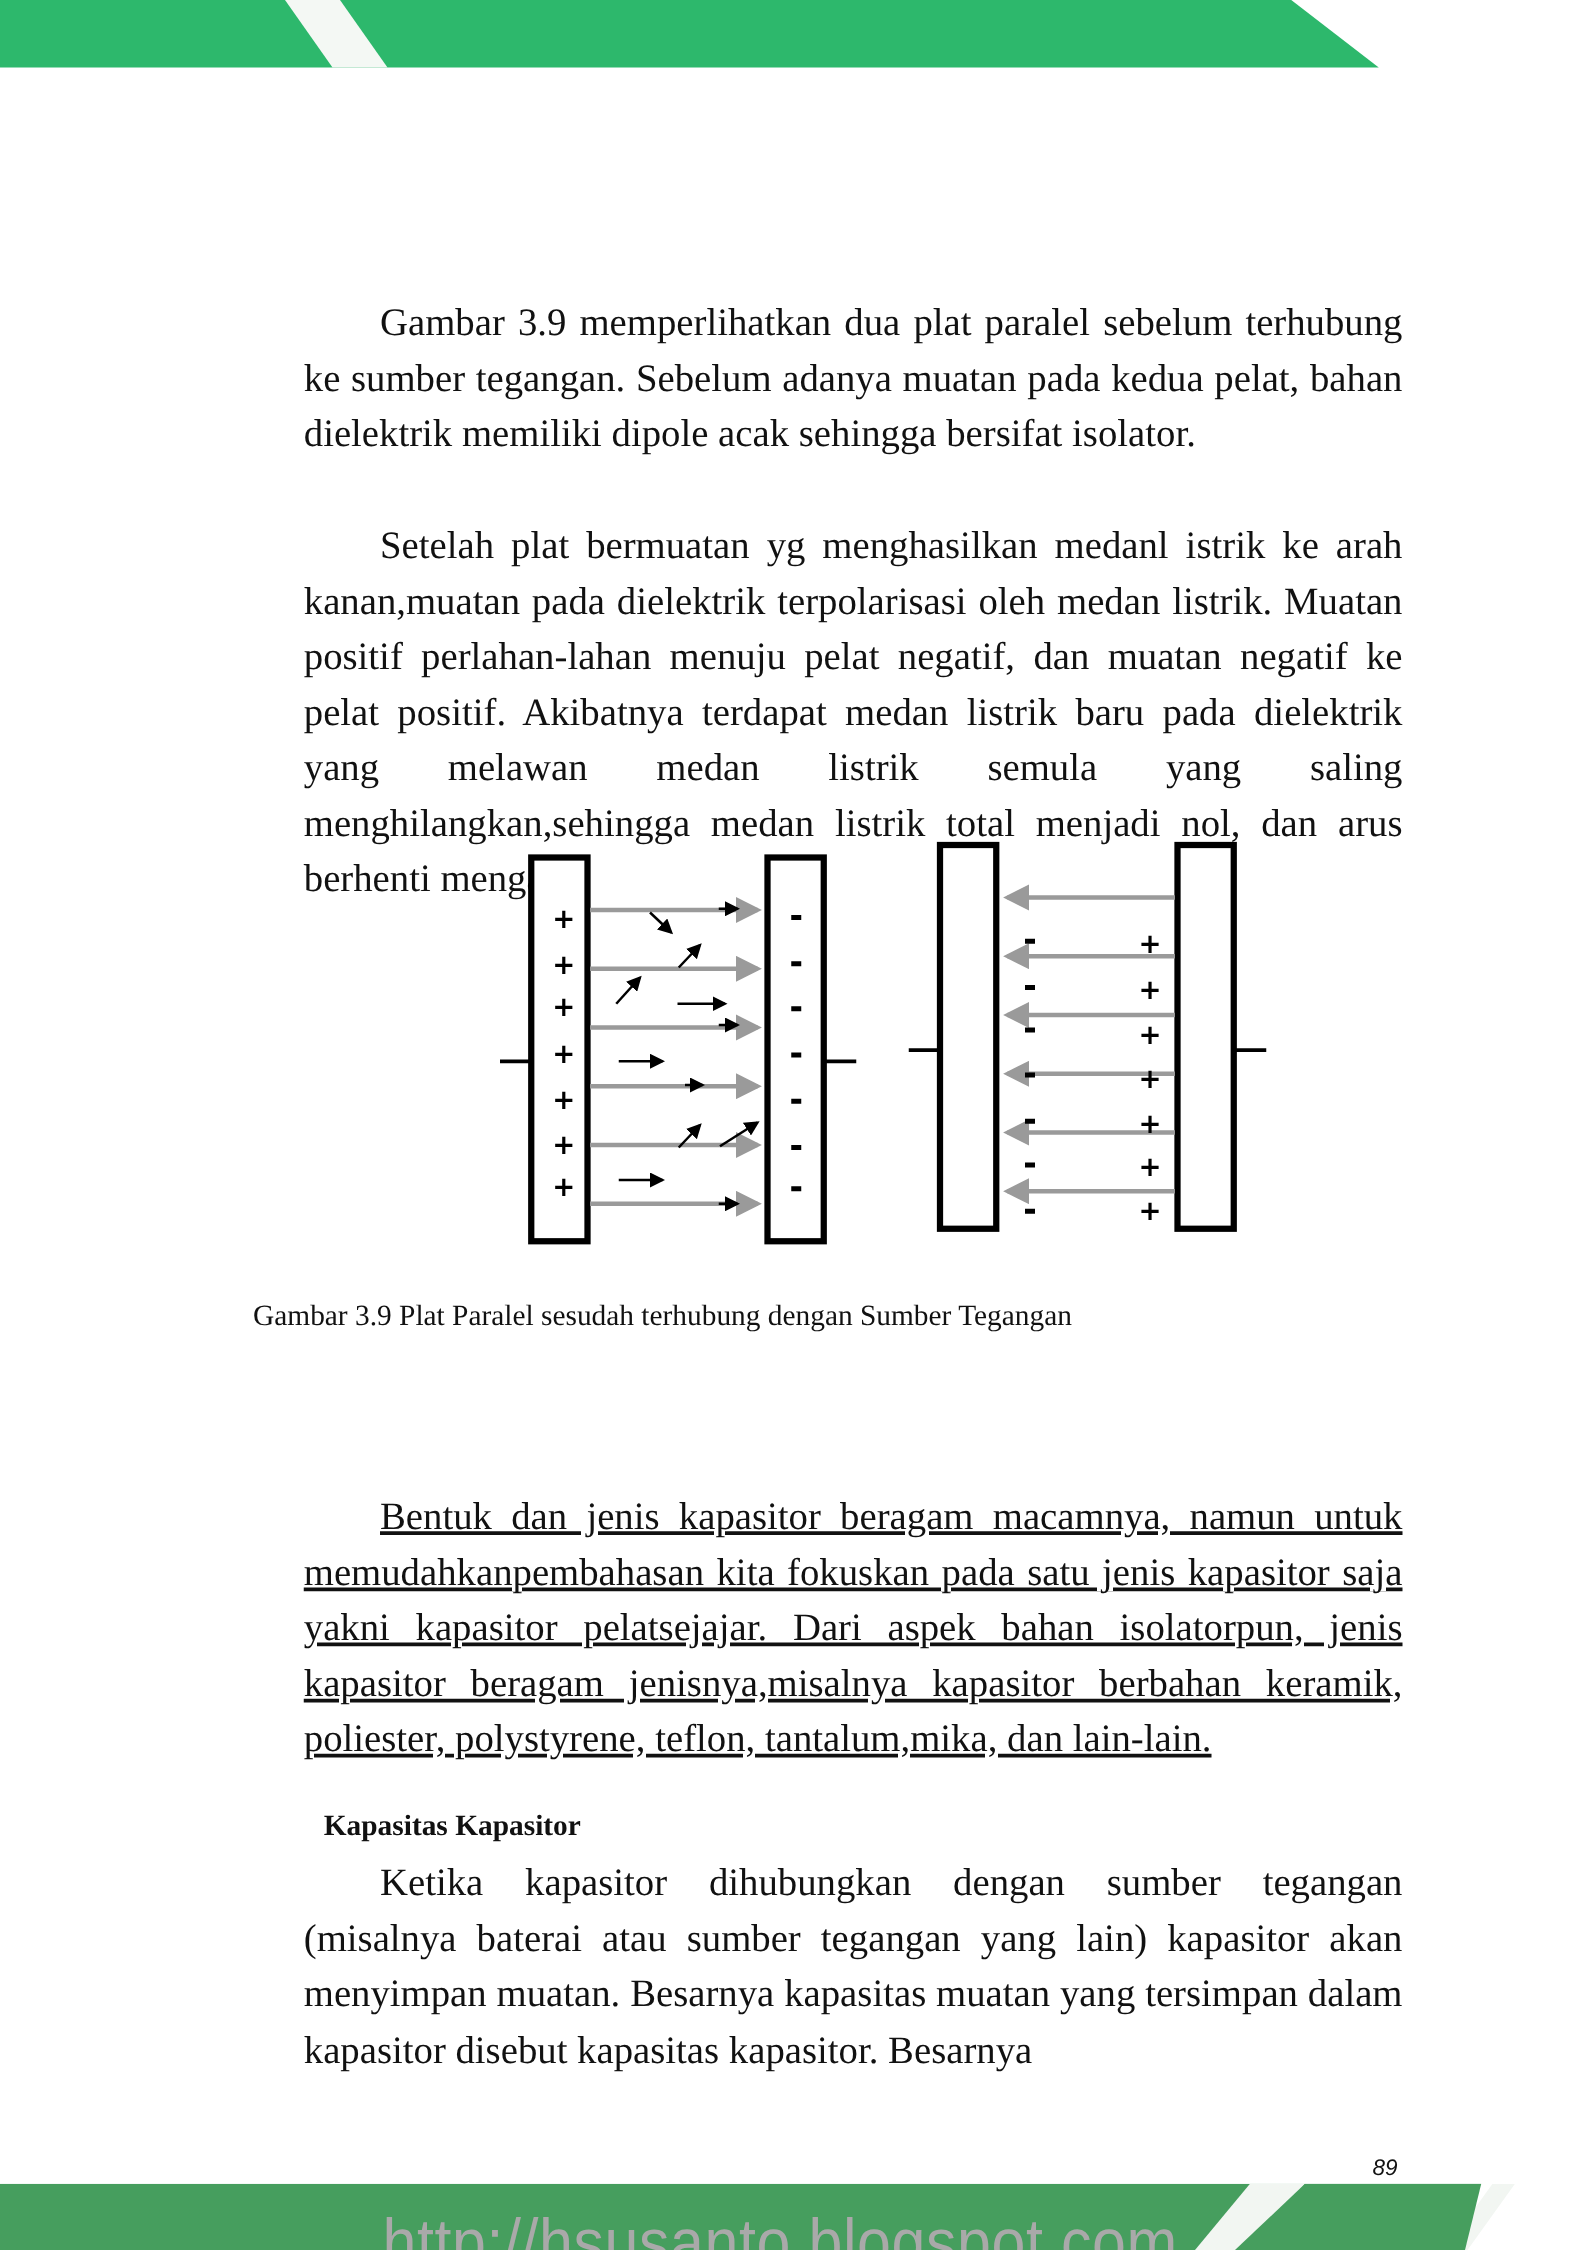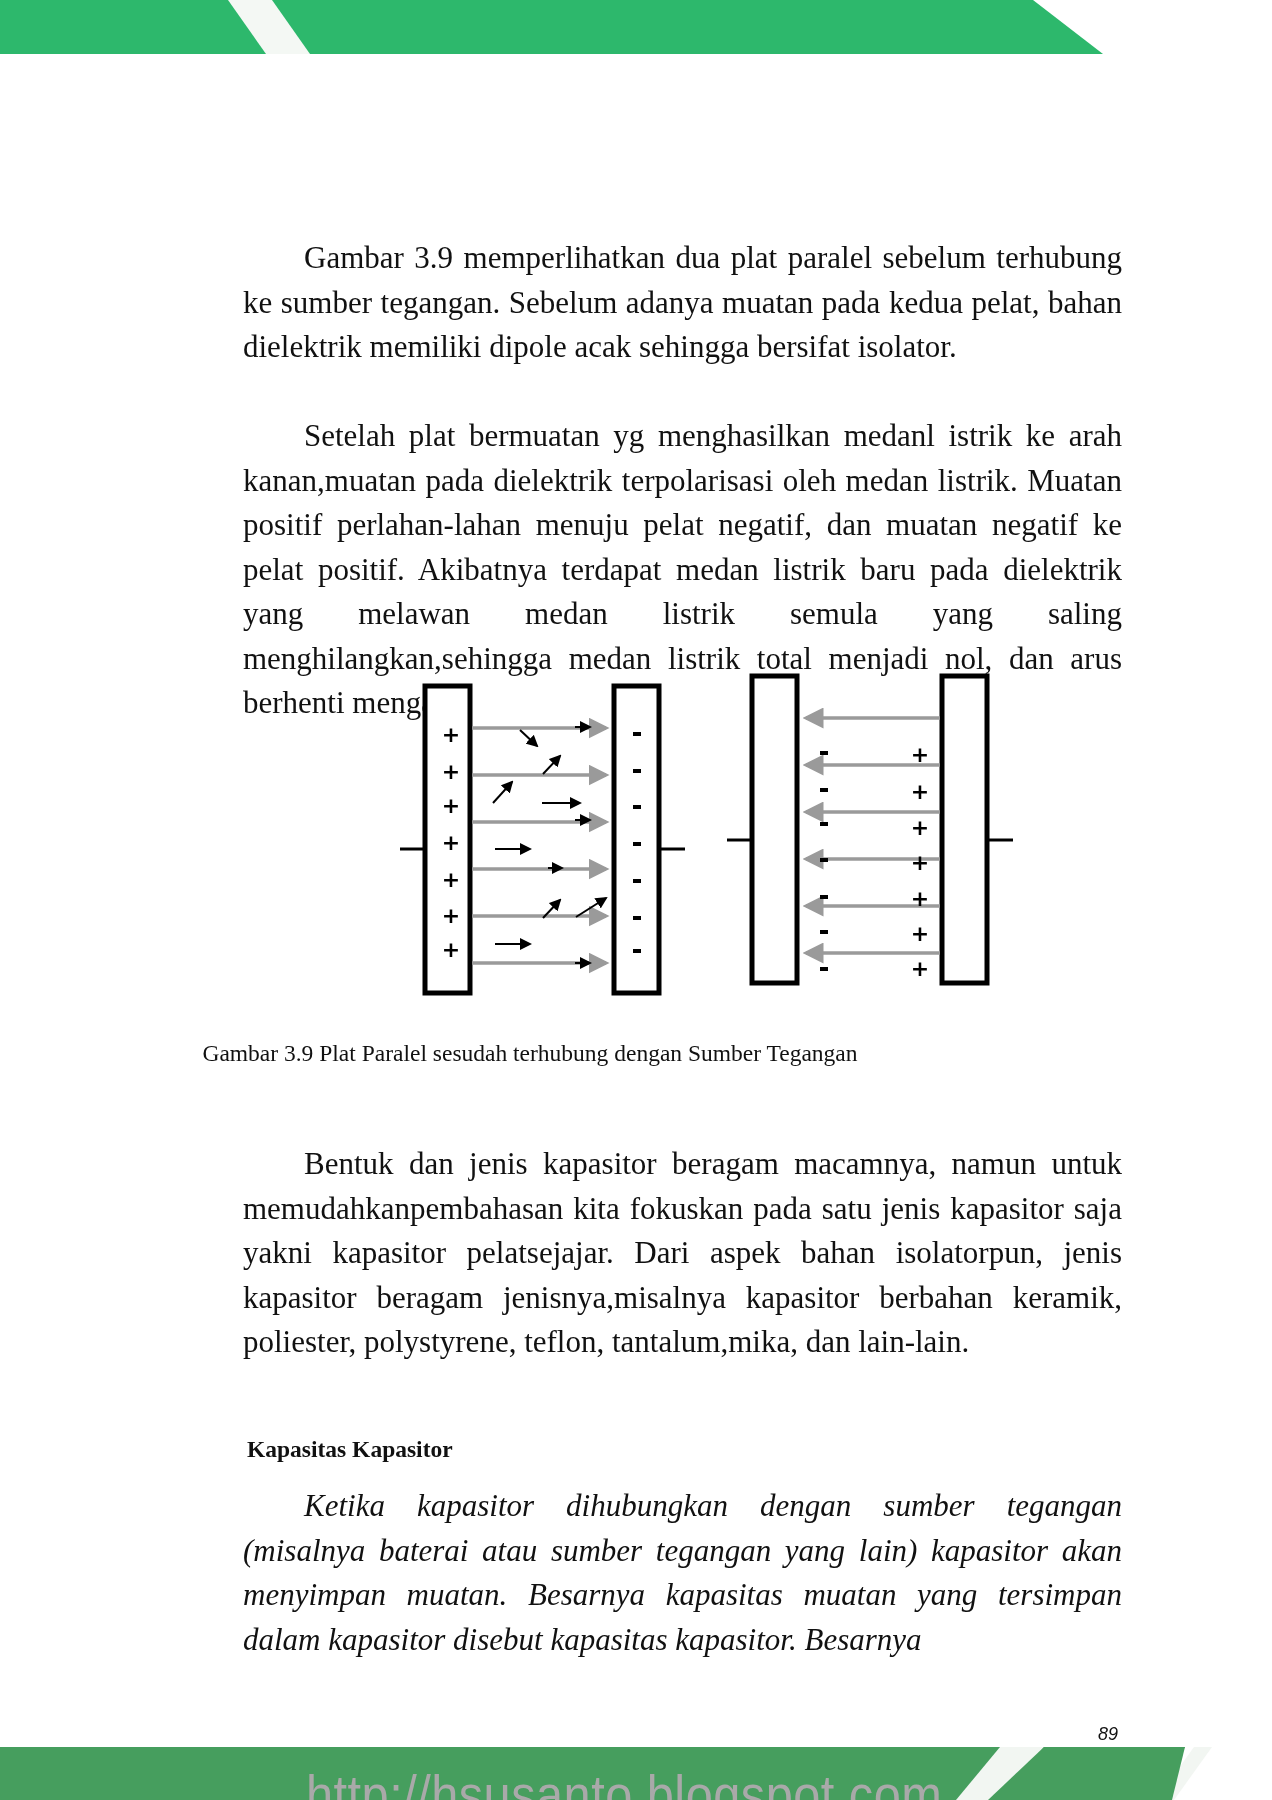--- a/index.html
+++ b/index.html
@@ -1,21 +1,21 @@
 <!DOCTYPE html>
 <html><head>
 <meta charset="utf-8">
 <style>
   html, body { margin:0; padding:0; background:#ffffff; }
   body { width:1272px; height:1800px; position:relative; overflow:hidden; font-family:"Liberation Serif", "DejaVu Serif", serif; color:#111; }
   .banner { position:absolute; left:0; width:1272px; }
   .banner svg { display:block; }
   .para { position:absolute; left:243px; width:879px; font-size:31px; line-height:44.5px; text-align:justify; text-align-last:left; margin:0; }
   .para .indent { display:inline-block; width:61px; }
-  .heading { position:absolute; left:243px; font-size:23.5px; font-weight:bold; margin:4px; }
+  .heading { position:absolute; left:243px; font-size:23.5px; font-weight:bold; margin:16px; }
   .caption { position:absolute; left:0; width:1060px; text-align:center; font-size:23.5px; top:1040px; }
   .pagenum { position:absolute; left:1098px; top:1724px; font-family:"Liberation Sans", sans-serif; font-size:18px;font-style:italic; }
   .watermark { position:absolute; left:306px; top:1768px; font-family:"Liberation Sans", sans-serif; font-size:53px; color:#a9a9a9; letter-spacing:0.5px; line-height:1; white-space:nowrap; transform:scaleX(0.92); transform-origin:left top; }
   .figure { position:absolute; left:390px; top:660px; width:640px; height:345px; }
 </style>
 </head>
 <body>
 
 <div class="banner" style="top:0;height:56px;">
   <svg width="1272" height="56" viewBox="0 0 1272 56">
@@ -119,25 +119,25 @@
         <text x="920" y="906">+</text>
         <text x="920" y="941">+</text>
         <text x="920" y="976">+</text>
       </g>
     </g>
   </svg>
 </div>
 
 <div class="caption">Gambar 3.9 Plat Paralel sesudah terhubung dengan Sumber Tegangan</div>
 
-<p class="para" style="top:1142px;"><span class="indent"></span><span>Bentuk dan jenis kapasitor beragam macamnya, namun untuk memudahkanpembahasan kita fokuskan pada satu jenis kapasitor saja yakni kapasitor pelatsejajar. Dari aspek bahan isolatorpun, jenis kapasitor beragam jenisnya,misalnya kapasitor berbahan keramik, poliester, polystyrene, teflon, tantalum,mika, dan lain-lain.</span></p>
+<p class="para" style="top:1191px;text-decoration:underline;"><span class="indent"></span><span>Bentuk dan jenis kapasitor beragam macamnya, namun untuk memudahkanpembahasan kita fokuskan pada satu jenis kapasitor saja yakni kapasitor pelatsejajar. Dari aspek bahan isolatorpun, jenis kapasitor beragam jenisnya,misalnya kapasitor berbahan keramik, poliester, polystyrene, teflon, tantalum,mika, dan lain-lain.</span></p>
 
 <h2 class="heading" style="top:1432px;">Kapasitas Kapasitor</h2>
 
-<p class="para" style="top:1484px;font-style:italic;"><span class="indent"></span><span>Ketika kapasitor dihubungkan dengan sumber tegangan (misalnya baterai atau sumber tegangan yang lain) kapasitor akan menyimpan muatan. Besarnya kapasitas muatan yang tersimpan dalam kapasitor disebut kapasitas kapasitor. Besarnya</span></p>
+<p class="para" style="top:1484px;"><span class="indent"></span><span>Ketika kapasitor dihubungkan dengan sumber tegangan (misalnya baterai atau sumber tegangan yang lain) kapasitor akan menyimpan muatan. Besarnya kapasitas muatan yang tersimpan dalam kapasitor disebut kapasitas kapasitor. Besarnya</span></p>
 
 <div class="pagenum">89</div>
 
 <div class="banner" style="top:1747px;height:53px;">
   <svg width="1272" height="53" viewBox="0 0 1272 53">
     <polygon points="0,0 1185,0 1147,53 0,53" fill="#469e5e"></polygon>
     <polygon points="1194,0 1212,0 1174,53 1156,53" fill="#f2f6f2"></polygon>
     <polygon points="1212,0 1104,53" fill="none"></polygon>
     <polygon points="1000,0 1044,0 1000,53 956,53" fill="#f2f6f2"></polygon>
     <polygon points="1044,0 1185,0 1172,53 988,53" fill="#469e5e"></polygon>

